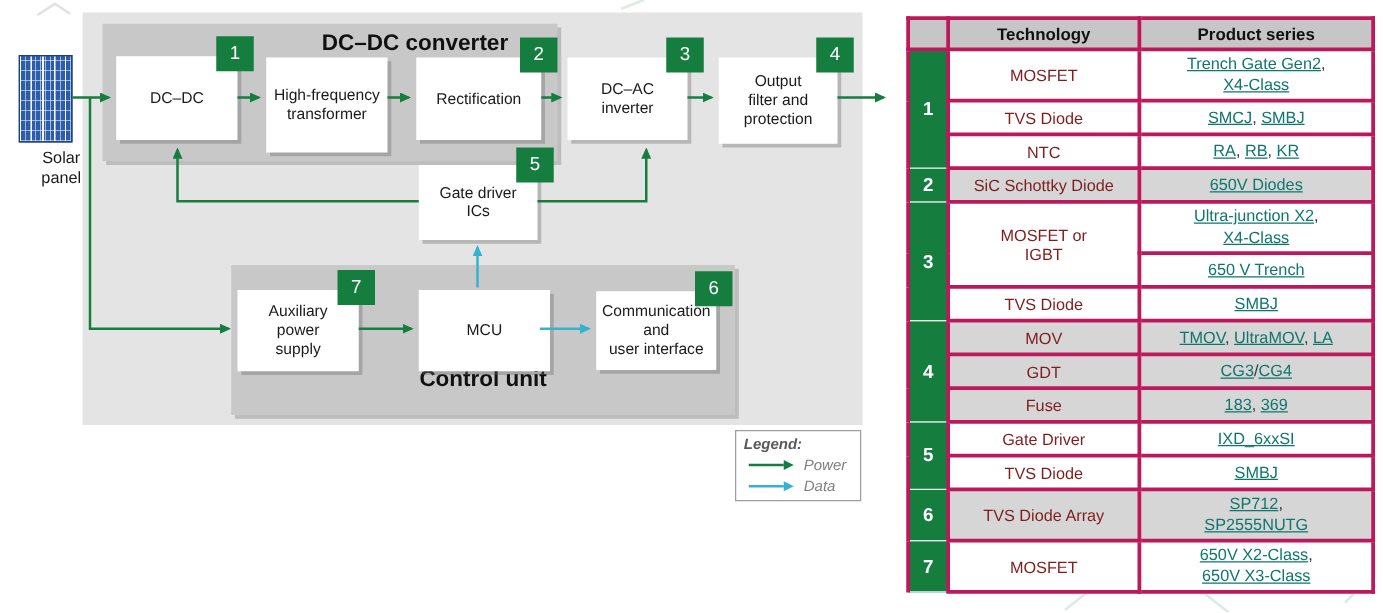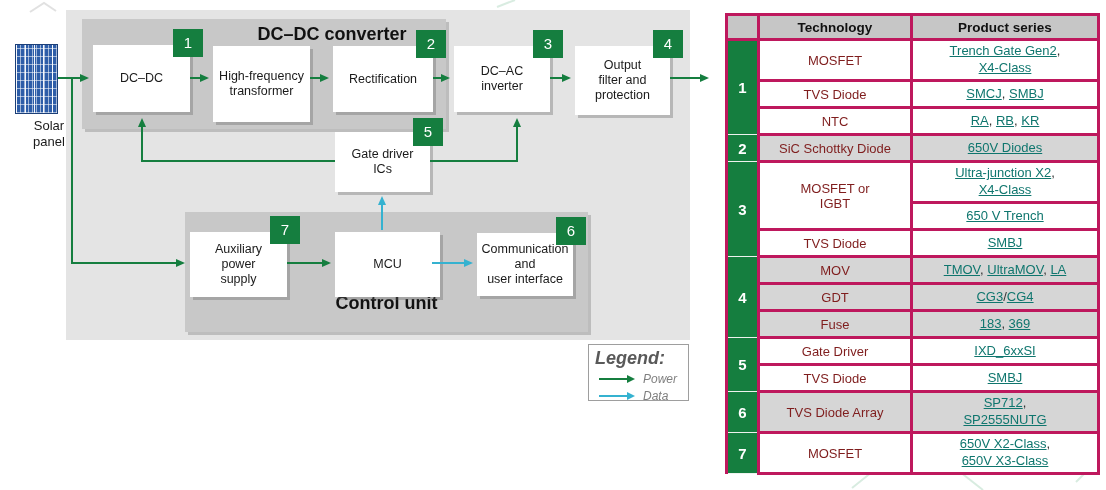--- a/index.html
+++ b/index.html
@@ -45,21 +45,21 @@
              repeating-linear-gradient(90deg, rgba(255,255,255,.55) 0 1px, transparent 1px 4px),
              repeating-linear-gradient(0deg,  rgba(255,255,255,.55) 0 1px, transparent 1px 8px); }
   .solar-label { position:absolute; left:20px; top:118px; width:58px; text-align:center;
                  font-size:13px; line-height:1.25; white-space:pre-line; z-index:2; }
 
   .arrows { position:absolute; inset:0; z-index:4; pointer-events:none; }
 
   
   .legend { position:absolute; left:588px; top:344px; width:101px; height:57px;
             background:#fff; border:1px solid #9e9e9e; z-index:2; padding:3px 6px; }
-  .legend-title { font-size:18px; font-style:italic; font-weight:bold; color:#595959; }
+  .legend-title { font-size:12px; font-style:italic; font-weight:bold; color:#595959; }
   .legend-row { display:flex; align-items:center; margin-top:3px; }
   .leg-line { display:inline-block; width:28px; height:2px; margin-left:4px; }
   .leg-head { display:inline-block; width:0; height:0; border-top:4px solid transparent;
               border-bottom:4px solid transparent; border-left:8px solid #000; }
   .leg-power .leg-line { background:#157e3f; } .leg-power .leg-head { border-left-color:#157e3f; }
   .leg-data  .leg-line { background:#35b2d0; } .leg-data  .leg-head { border-left-color:#35b2d0; }
   .leg-label { font-size:12px; font-style:italic; color:#7f7f7f; margin-left:8px; }
 
   
   .tbl-wrap { position:absolute; left:725px; top:13px; z-index:2; }

